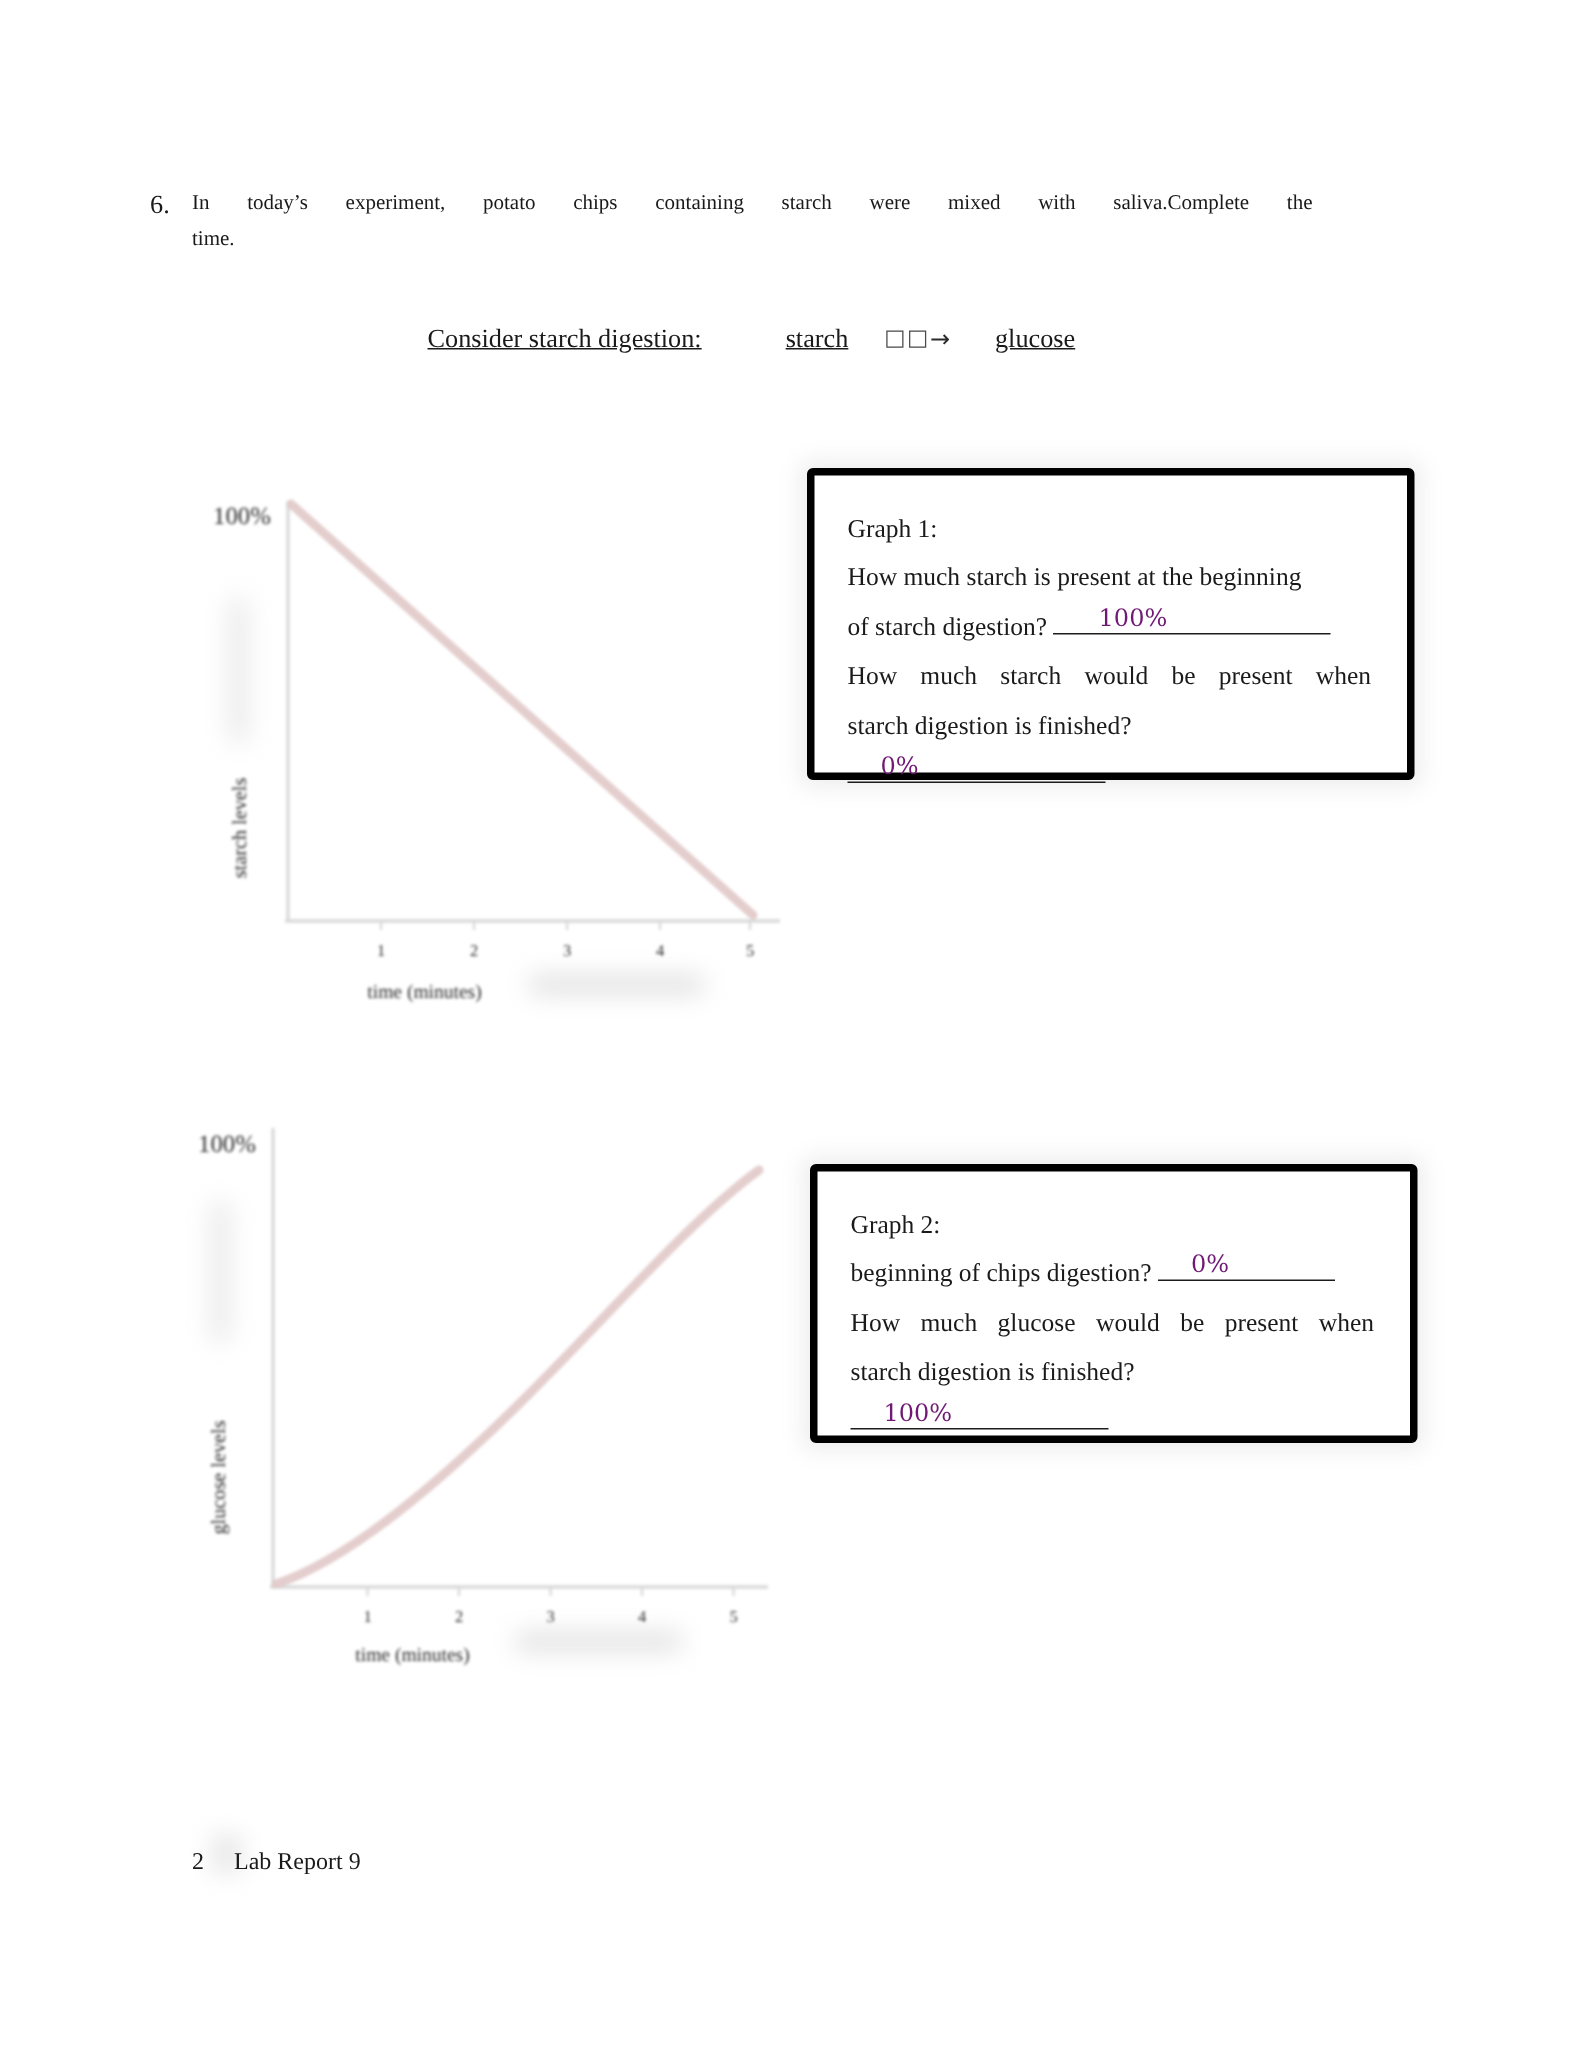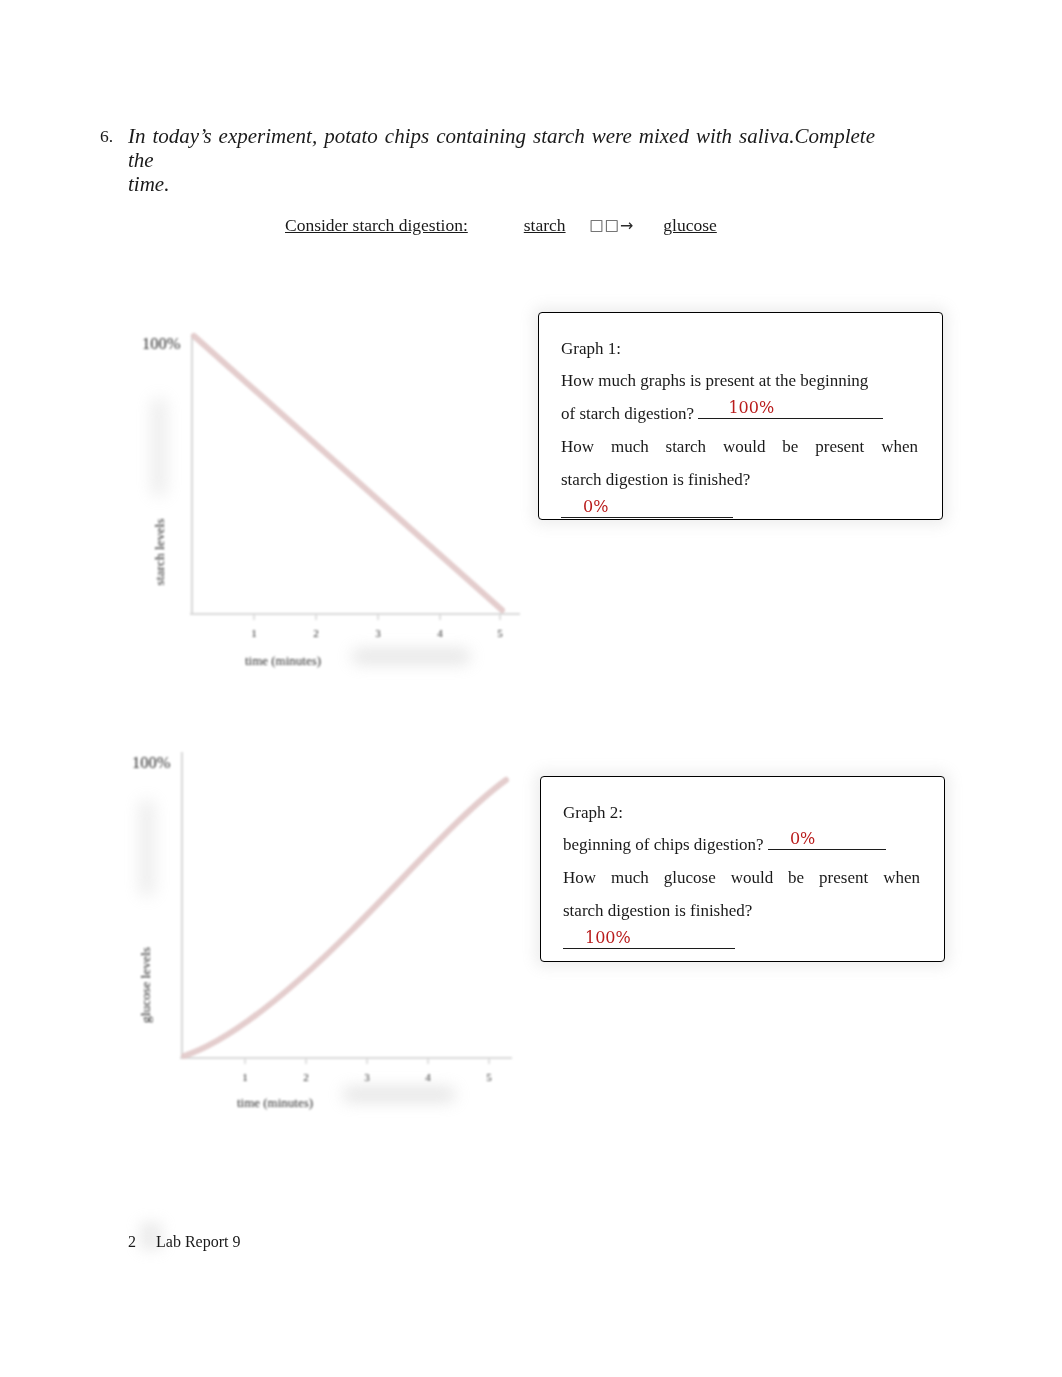--- a/index.html
+++ b/index.html
@@ -32,25 +32,24 @@
     align-items: flex-start;
   }
   .q-number {
     width: 28px;
     flex: 0 0 28px;
     font-size: 17.5px;
     line-height: 24px;
   }
   .q-body {
     flex: 1 1 auto;
-    font-size: 21px;
+    font-size: 14px;
     line-height: 24px;
     text-align: justify;
     text-justify: inter-word;
-    font-style: italic;
   }
   .q-body .line1 {
     display: block;
     text-align: justify;
     text-align-last: justify;
   }
   .q-body .line1 span.seg-a { }
   .q-body .line1 span.seg-b { }
 
   
@@ -129,21 +128,21 @@
   .smudge-v1 { left: 152px; top: 398px; width: 14px; height: 98px; opacity: 0.3; }
   .smudge-h1 { left: 352px; top: 650px; width: 118px; height: 13px; }
   .smudge-v2 { left: 140px; top: 800px; width: 14px; height: 96px; opacity: 0.3; }
   .smudge-h2 { left: 343px; top: 1088px; width: 112px; height: 13px; }
 
   
   .callout {
     position: absolute;
     box-sizing: border-box;
     background: #ffffff;
-    border: 1px solid #000000;
+    border: 5px solid #000000;
     border-radius: 4px;
     box-shadow: 0 0 14px 5px rgba(150,150,150,0.16);
     filter: blur(0.35px);
     padding: 20px 24px 18px 22px;
   }
   .callout-1 { left: 538px; top: 312px; width: 405px; height: 208px; }
   .callout-2 { left: 540px; top: 776px; width: 405px; height: 186px; }
 
   .callout-title {
     font-size: 17px;
@@ -168,21 +167,21 @@
   }
   .answer-slot .answer-text {
     position: absolute;
     left: 0;
     right: 0;
     bottom: 1px;
     text-align: center;
     font-family: "DejaVu Serif", "Liberation Serif", serif;
     font-size: 16px;
     line-height: 18px;
-    color: #b91c1c;
+    color: #701a75;
     white-space: nowrap;
   }
   .slot-wide { width: 185px; height: 20px; }
   .slot-narrow { width: 172px; height: 20px; }
   .slot-q2a { width: 118px; height: 20px; }
   .slot-q2b { width: 172px; height: 20px; }
 
   .slot-shift-left .answer-text { text-align: left; padding-left: 30px; }
   .slot-shift-left2 .answer-text { text-align: left; padding-left: 22px; }
 
@@ -283,21 +282,21 @@
       <text class="axis-text axis-title" x="163" y="367" text-anchor="middle">time (minutes)</text>
 
       <text class="axis-text y-axis-title" x="38" y="245" text-anchor="middle" transform="rotate(-90 38 245)">glucose levels</text>
     </svg>
   </div>
   <div class="smudge smudge-v2"></div>
   <div class="smudge smudge-h2"></div>
 
   <div class="callout callout-1">
     <div class="callout-title">Graph 1:</div>
-    <p>How much graphs is present at the beginning</p>
+    <p>How much starch is present at the beginning</p>
     <p><span>of starch digestion?</span>
       <span class="answer-slot slot-wide slot-shift-left"><span class="answer-text">100%</span></span>
     </p>
     <p class="justified">How much starch would be present when</p>
     <p><span>starch digestion is finished?</span>
       <span class="answer-slot slot-narrow slot-shift-left2"><span class="answer-text">0%</span></span>
     </p>
   </div>
 
   <div class="callout callout-2">

